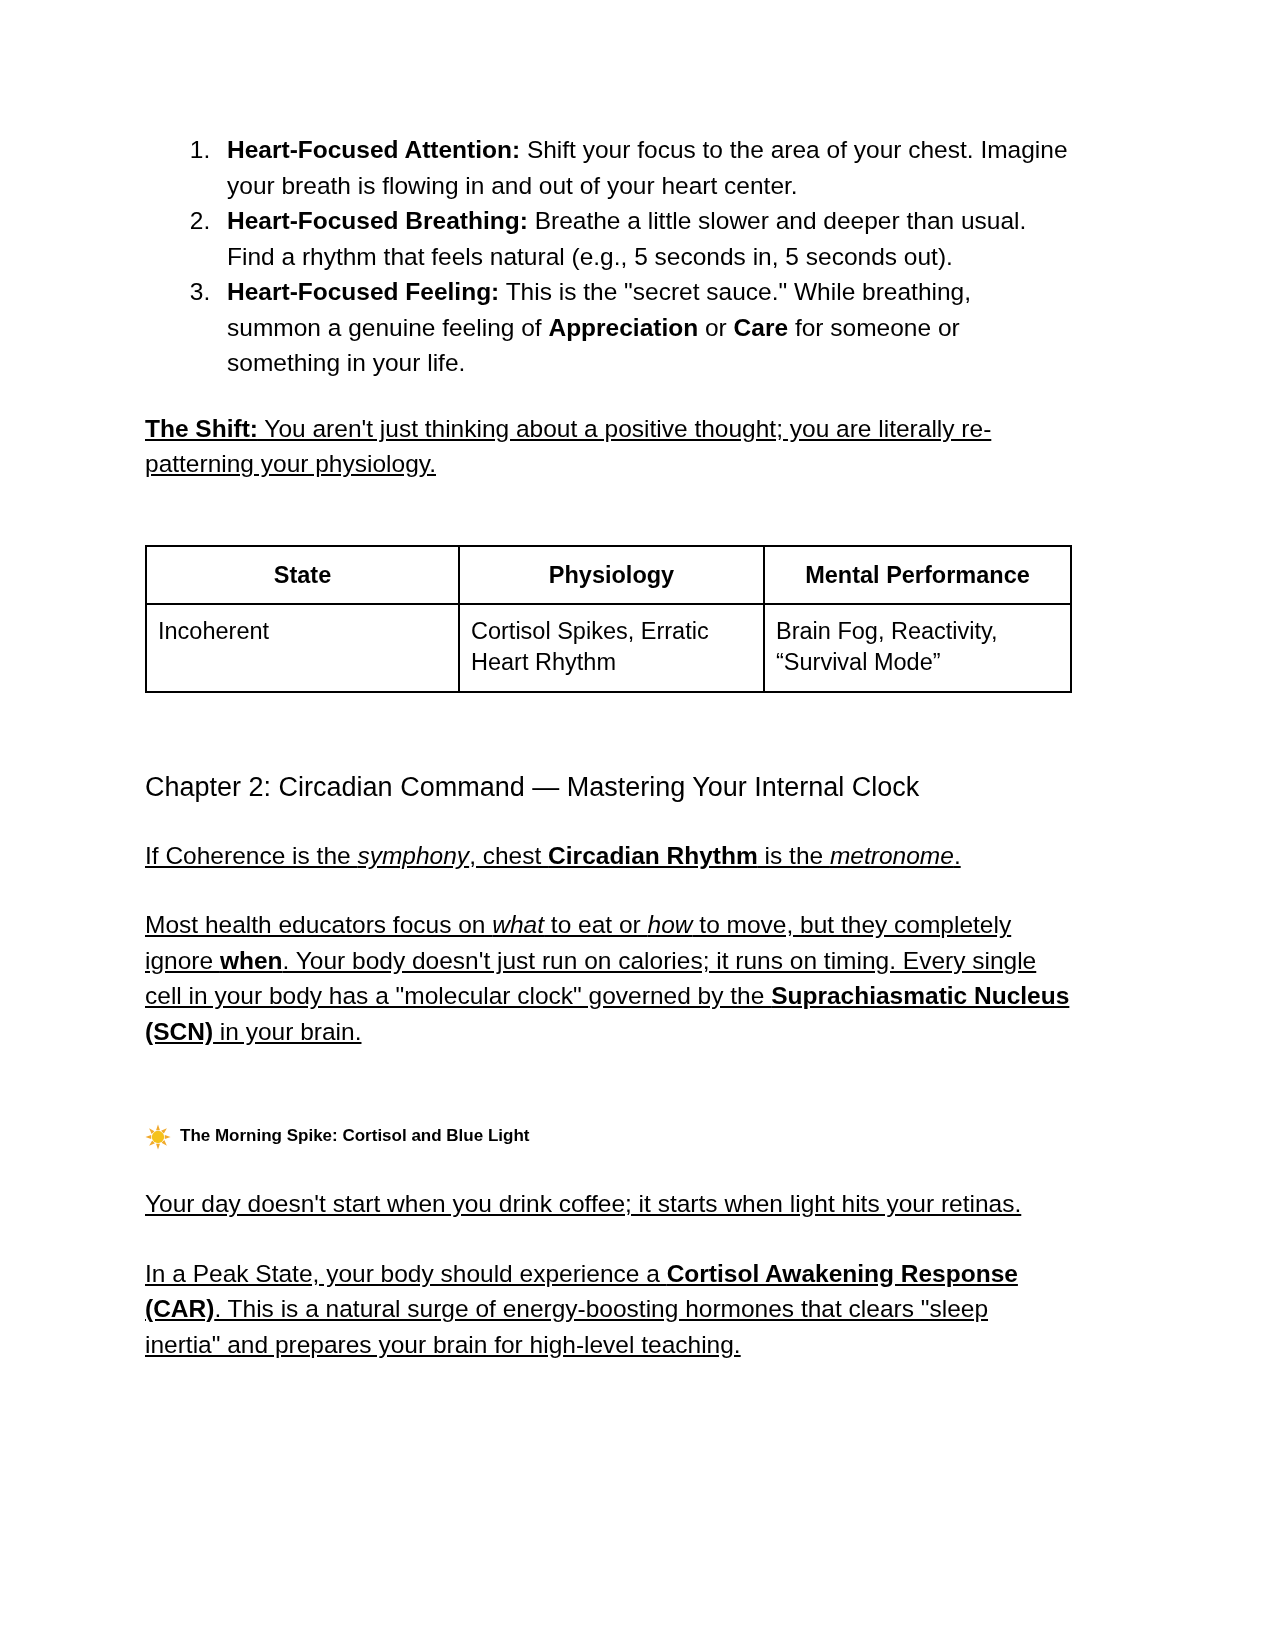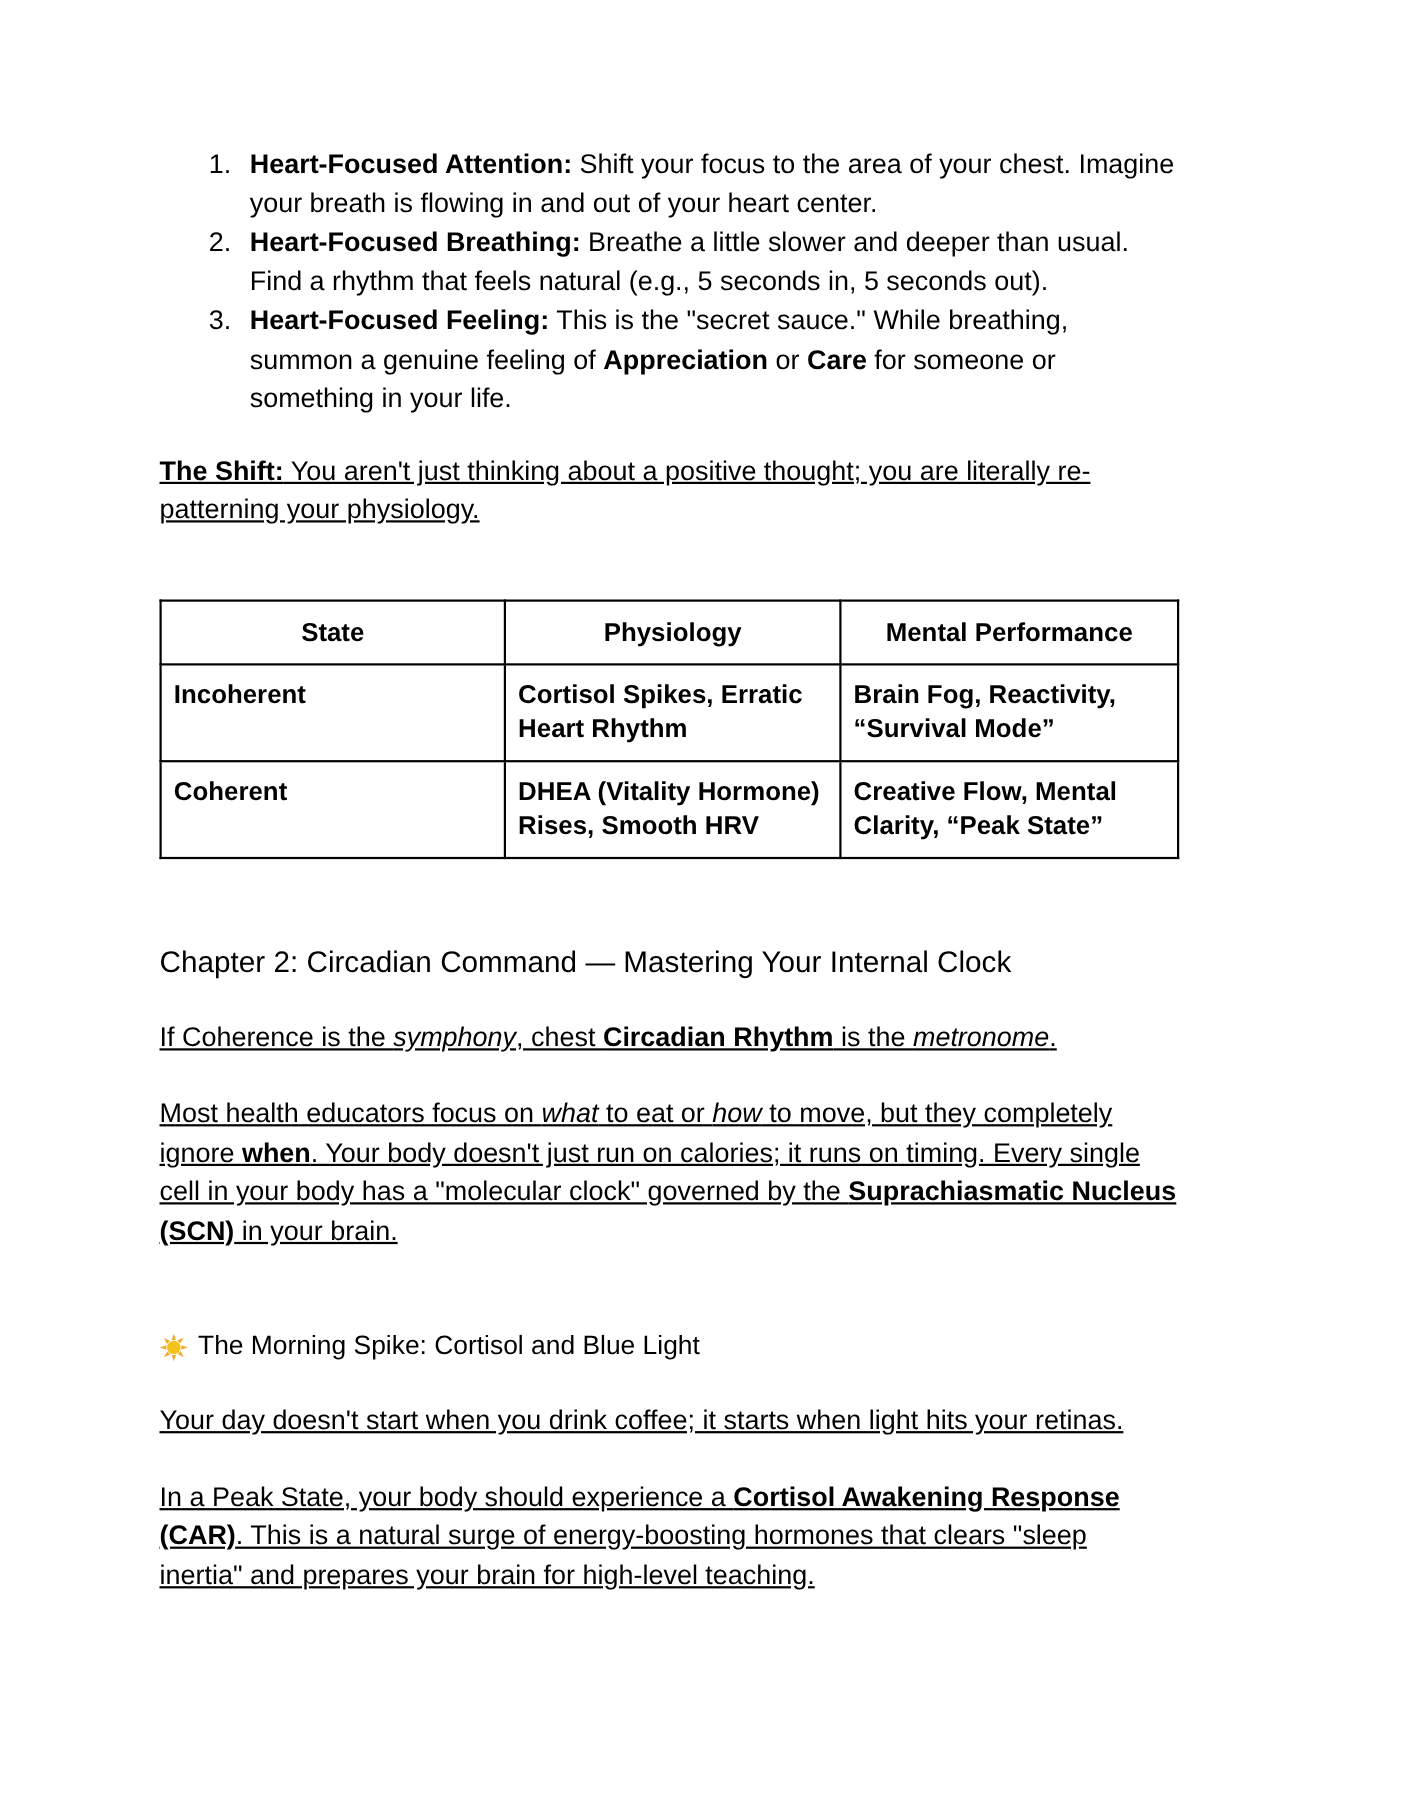--- a/index.html
+++ b/index.html
@@ -70,38 +70,38 @@
     vertical-align: top;
     padding: 11px 11px 13px 11px;
   }
   table.state-table th {
     font-weight: bold;
     text-align: center;
     padding-top: 13px;
     padding-bottom: 12px;
   }
   table.state-table td {
-    font-weight: bold;
+    font-weight: normal;
     text-align: left;
   }
   table.state-table col.c1 { width: 313px; }
   table.state-table col.c2 { width: 305px; }
   table.state-table col.c3 { width: 307px; }
 
   
   h2.chapter {
     font-size: 27px;
     line-height: 33px;
     font-weight: normal;
     margin: 0;
   }
   h3.sub {
-    font-size: 24px;
+    font-size: 17px;
     line-height: 33px;
-    font-weight: normal;
+    font-weight: bold;
     margin: 0;
     display: flex;
     align-items: center;
     gap: 9px;
   }
   .sun-icon {
     display: inline-block;
     width: 26px;
     height: 26px;
     flex: 0 0 26px;
@@ -146,25 +146,20 @@
             <th>Physiology</th>
             <th>Mental Performance</th>
           </tr>
         </thead>
         <tbody>
           <tr>
             <td>Incoherent</td>
             <td>Cortisol Spikes, Erratic Heart Rhythm</td>
             <td>Brain Fog, Reactivity, “Survival Mode”</td>
           </tr>
-          <tr>
-            <td>Coherent</td>
-            <td>DHEA (Vitality Hormone) Rises, Smooth HRV</td>
-            <td>Creative Flow, Mental Clarity, “Peak State”</td>
-          </tr>
         </tbody>
       </table>
     </div>
 
     <div style="height:78px"></div>
 
     <h2 class="chapter">Chapter 2: Circadian Command — Mastering Your Internal Clock</h2>
 
     <div class="gap-md"></div>
 

